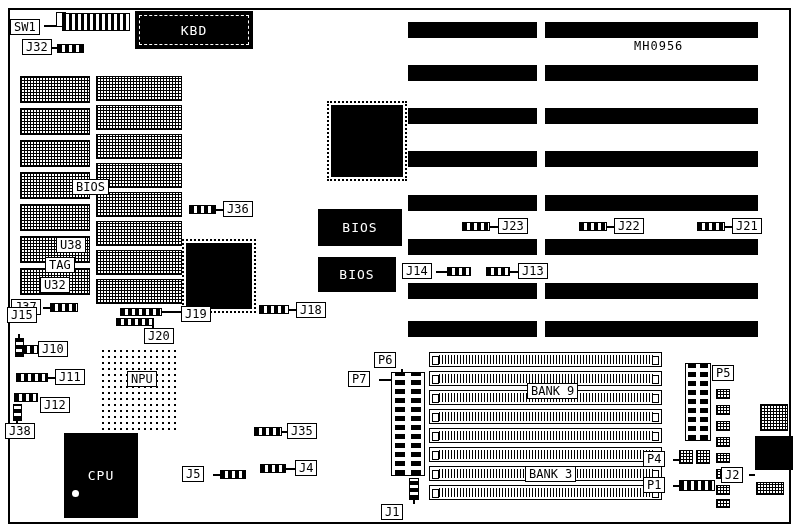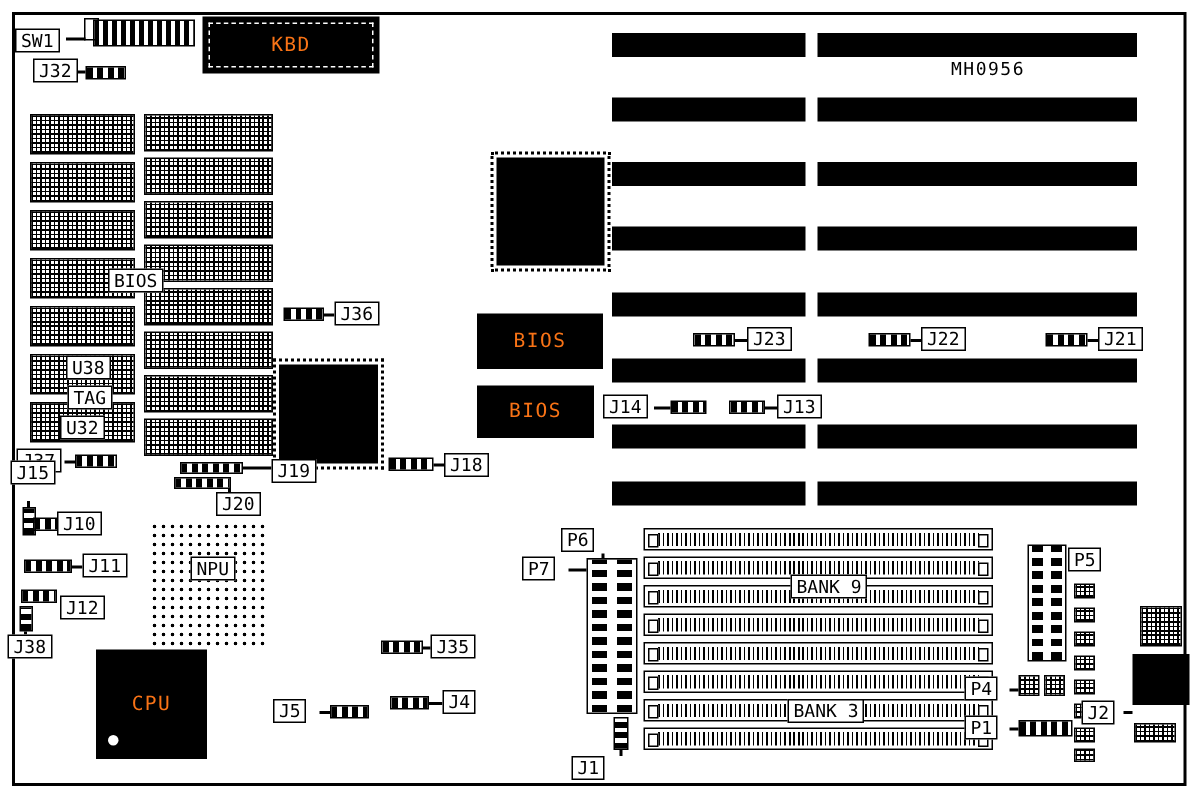--- a/index.html
+++ b/index.html
@@ -13,21 +13,21 @@
   .box{position:absolute;border:1px solid #000;background:#fff;}
   .hatch{position:absolute;z-index:2;background-color:#fff;border:1px solid #000;
     background-image:repeating-linear-gradient(0deg,#000 0 1px,rgba(0,0,0,0) 1px 3px),
                      repeating-linear-gradient(90deg,#000 0 1px,rgba(0,0,0,0) 1px 3px);}
   .pins{position:absolute;z-index:3;height:9px;border:1px solid #000;
     background-image:repeating-linear-gradient(90deg,#000 0 4px,#fff 4px 7px);}
   .pins-v{position:absolute;z-index:3;width:9px;border:1px solid #000;
     background-image:repeating-linear-gradient(0deg,#000 0 4px,#fff 4px 7px);}
   .dip{position:absolute;border:1px solid #000;
     background-image:repeating-linear-gradient(90deg,#000 0 3px,#fff 3px 6px);}
-  .dark{position:absolute;background:#000;color:#f97316;display:flex;align-items:center;justify-content:center;font-size:13px;letter-spacing:1px;}
+  .dark{position:absolute;background:#000;color:#ffffff;display:flex;align-items:center;justify-content:center;font-size:13px;letter-spacing:1px;}
   .qfp{outline:2px dotted #000;outline-offset:2px;}
   .kbd-chip{outline:1px dashed #fff;outline-offset:-5px;}
   .npu-grid{position:absolute;background-image:radial-gradient(circle,#000 1px,rgba(0,0,0,0) 1.4px);background-size:6px 6px;}
   .simm{position:absolute;border:1px solid #000;padding:2px 8px;background-color:#fff;
     background-image:repeating-linear-gradient(90deg,#000 0 1px,#fff 1px 3px);background-clip:content-box;}
   .simm::before{content:"";position:absolute;left:2px;top:3px;width:5px;height:7px;background:#fff;border:1px solid #000;}
   .simm::after{content:"";position:absolute;right:2px;top:3px;width:5px;height:7px;background:#fff;border:1px solid #000;}
   .pinheader{position:absolute;z-index:2;border:1px solid #000;background-color:#fff;
     background-image:linear-gradient(90deg,#fff 0 8%,rgba(0,0,0,0) 8% 92%,#fff 92%),
                      linear-gradient(90deg,rgba(0,0,0,0) 0 40%,#fff 40% 60%,rgba(0,0,0,0) 60%),
@@ -83,21 +83,21 @@
   <div class="hatch" style="left:96px;top:192px;width:86px;height:25px"></div>
   <div class="hatch" style="left:96px;top:221px;width:86px;height:25px"></div>
   <div class="hatch" style="left:96px;top:250px;width:86px;height:25px"></div>
   <div class="hatch" style="left:96px;top:279px;width:86px;height:25px"></div>
 
   <div class="dark kbd-chip" style="left:135px;top:11px;width:118px;height:38px">KBD</div>
   <div class="dark qfp" style="left:331px;top:105px;width:72px;height:72px"></div>
   <div class="dark qfp" style="left:186px;top:243px;width:66px;height:66px"></div>
   <div class="dark" style="left:318px;top:209px;width:84px;height:37px">BIOS</div>
   <div class="dark" style="left:318px;top:257px;width:78px;height:35px">BIOS</div>
-  <div class="dark" style="left:64px;top:433px;width:74px;height:73px">CPU</div>
+  <div class="dark" style="left:64px;top:433px;width:74px;height:85px">CPU</div>
   <div class="dot" style="left:72px;top:490px;width:7px;height:7px"></div>
 
   <div class="npu-grid" style="left:100px;top:348px;width:78px;height:84px"></div>
 
   <div class="box" style="left:56px;top:12px;width:10px;height:15px"></div>
   <div class="dip" style="left:62px;top:13px;width:68px;height:18px"></div>
 
   <div class="pinheader" style="left:391px;top:372px;width:34px;height:104px"></div>
   <div class="pinheader" style="left:685px;top:363px;width:26px;height:78px"></div>
 
@@ -162,21 +162,21 @@
   <div class="line" style="left:379px;top:379px;width:12px;height:2px"></div>
   <div class="line" style="left:413px;top:500px;width:2px;height:4px"></div>
   <div class="line" style="left:673px;top:459px;width:6px;height:2px"></div>
   <div class="line" style="left:673px;top:485px;width:6px;height:2px"></div>
   <div class="line" style="left:749px;top:474px;width:6px;height:2px"></div>
 
   <div class="lbl" style="left:10px;top:19px">SW1</div>
   <div class="lbl" style="left:22px;top:39px">J32</div>
   <div class="txt" style="left:634px;top:39px">MH0956</div>
   <div class="lbl" style="left:72px;top:179px">BIOS</div>
-  <div class="lbl" style="left:44px;top:237px">U38</div>
+  <div class="lbl" style="left:56px;top:237px">U38</div>
   <div class="lbl" style="left:45px;top:257px">TAG</div>
   <div class="lbl" style="left:40px;top:277px">U32</div>
   <div class="lbl" style="left:223px;top:201px">J36</div>
   <div class="lbl" style="left:498px;top:218px">J23</div>
   <div class="lbl" style="left:614px;top:218px">J22</div>
   <div class="lbl" style="left:732px;top:218px">J21</div>
   <div class="lbl" style="left:402px;top:263px">J14</div>
   <div class="lbl" style="left:518px;top:263px">J13</div>
   <div class="lbl" style="left:296px;top:302px">J18</div>
   <div class="lbl" style="left:181px;top:306px">J19</div>

